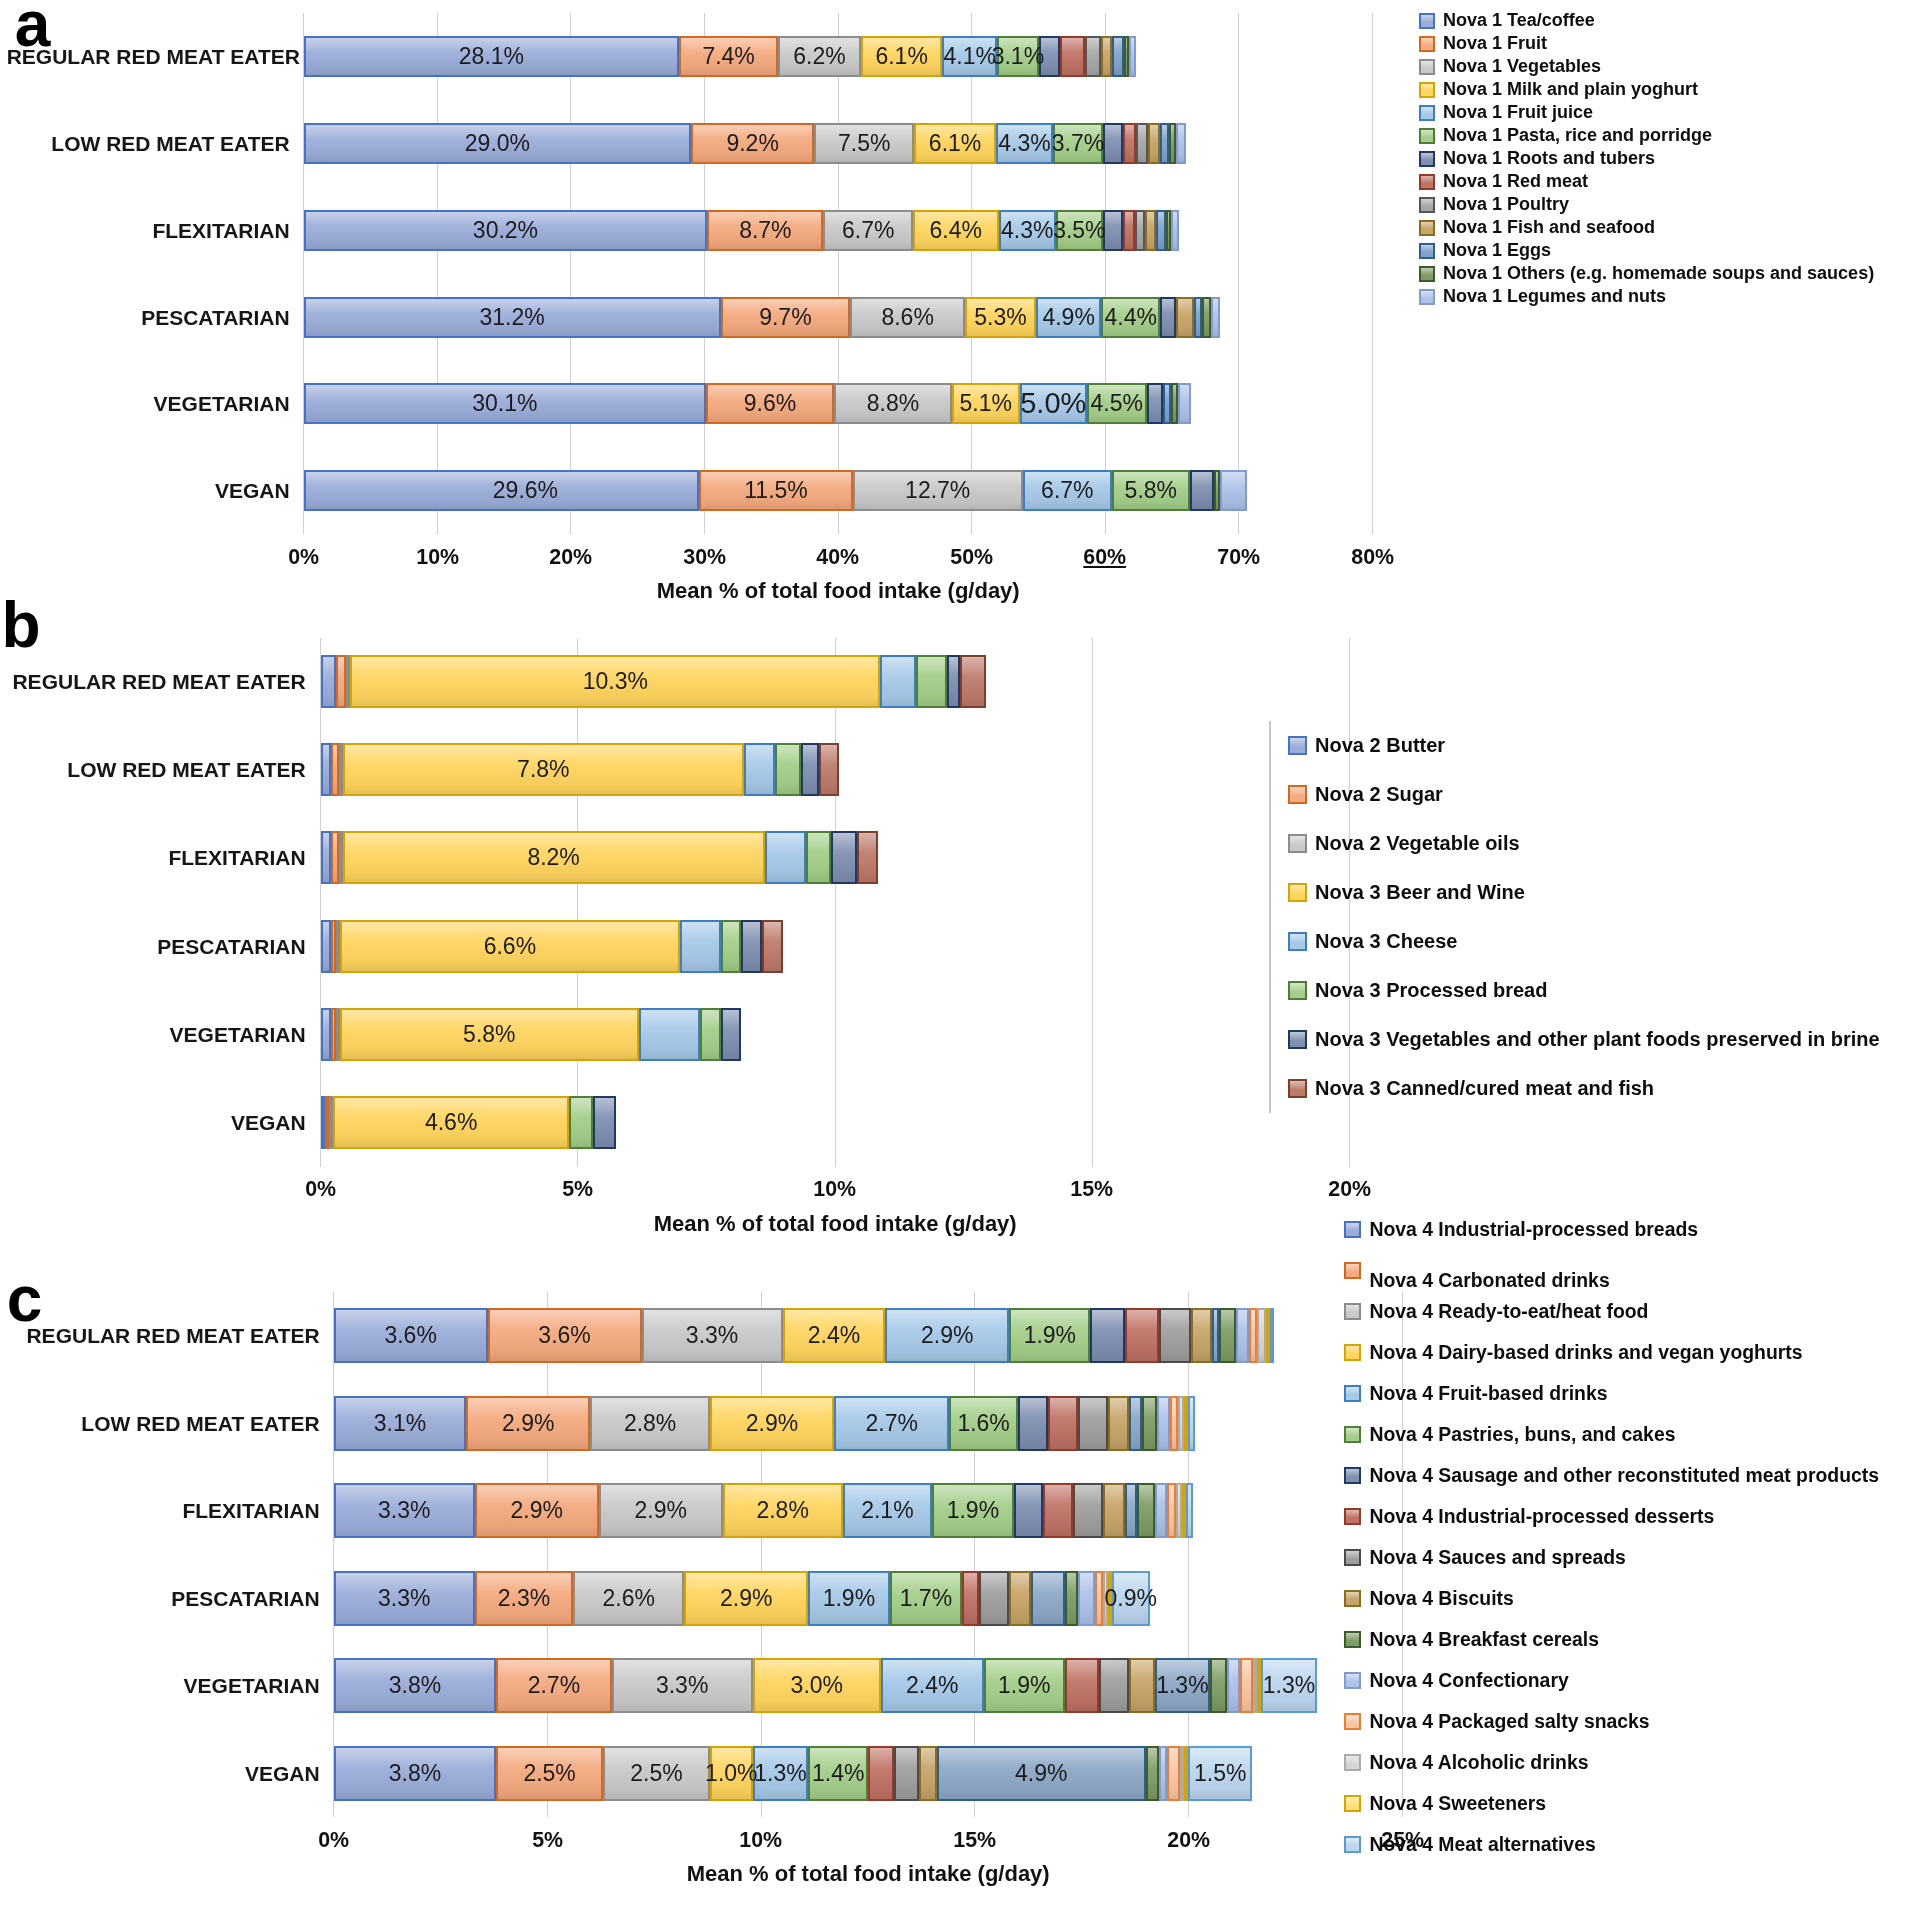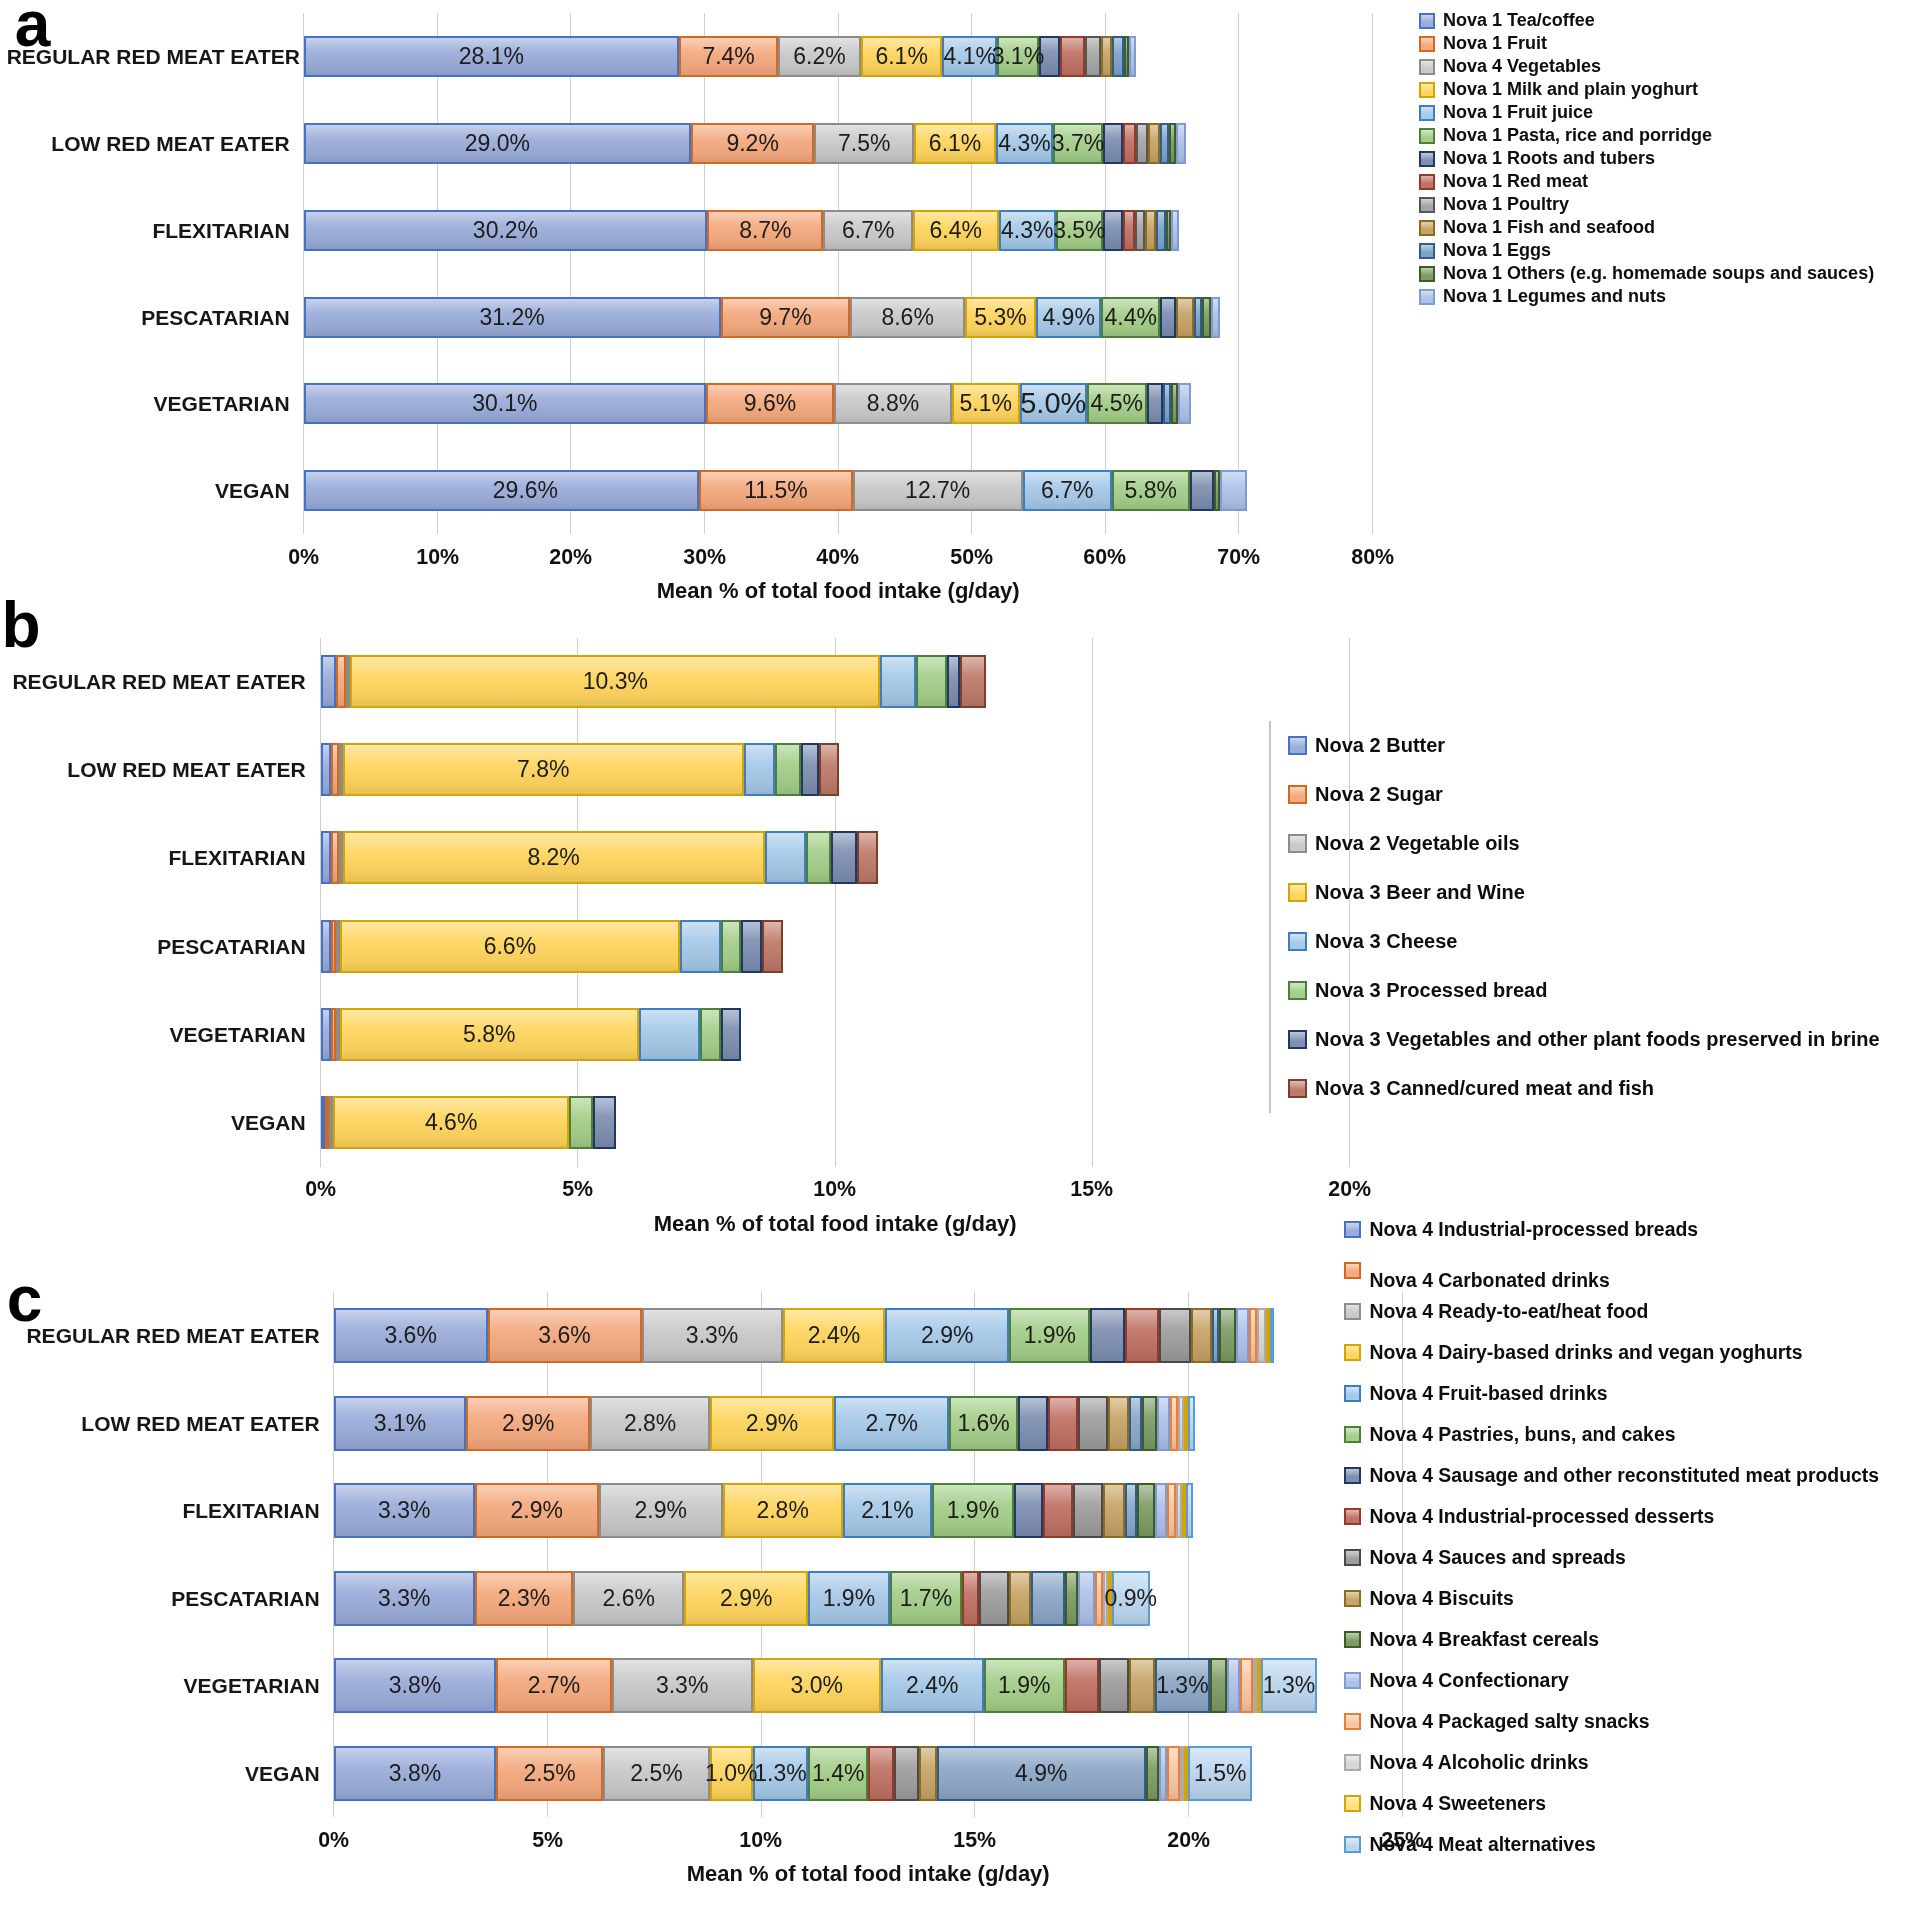--- a/index.html
+++ b/index.html
@@ -196,38 +196,38 @@
         <div class="seg" style="width: 0.625%; background-color: rgb(126, 156, 101); border: 2px solid rgb(62, 92, 42);"></div>
         <div class="seg" style="width: 2.5%; background-color: rgb(174, 194, 232); border: 2px solid rgb(127, 155, 209);"></div>
       </div>
       <div class="ticks" style="left: 297px; top: 545px; width: 1069px; height: 29px;">
         <div class="x-tick" style="left: 0px; font-size: 21.4px;">0%</div>
         <div class="x-tick" style="left: 134px; font-size: 21.4px;">10%</div>
         <div class="x-tick" style="left: 267px; font-size: 21.4px;">20%</div>
         <div class="x-tick" style="left: 401px; font-size: 21.4px;">30%</div>
         <div class="x-tick" style="left: 534px; font-size: 21.4px;">40%</div>
         <div class="x-tick" style="left: 668px; font-size: 21.4px;">50%</div>
-        <div class="x-tick" style="left: 801px; font-size: 21.4px;">60%</div>
+        <div class="x-tick" style="left: 801px; font-size: 21.4px; text-decoration: underline;">60%</div>
         <div class="x-tick" style="left: 935px; font-size: 21.4px;">70%</div>
         <div class="x-tick" style="left: 1069px; font-size: 21.4px;">80%</div>
       </div>
       <div class="axis-title" style="left: 297px; top: 578px; width: 1069px; font-size: 22px;">Mean % of total food intake (g/day)</div>
     </div>
     <div class="legend" style="left: 1419px; top: 9.4px;">
       <div class="legend-item" style="height: 23px;">
         <span class="legend-swatch" style="width: 16px; height: 16px; background-color: rgb(154, 172, 217); border: 2px solid rgb(68, 114, 196);"></span>
         <span class="legend-label" style="font-size: 18px;">Nova 1 Tea/coffee</span>
       </div>
       <div class="legend-item" style="height: 23px;">
         <span class="legend-swatch" style="width: 16px; height: 16px; background-color: rgb(244, 169, 126); border: 2px solid rgb(211, 105, 30);"></span>
         <span class="legend-label" style="font-size: 18px;">Nova 1 Fruit</span>
       </div>
       <div class="legend-item" style="height: 23px;">
         <span class="legend-swatch" style="width: 16px; height: 16px; background-color: rgb(201, 201, 201); border: 2px solid rgb(140, 140, 140);"></span>
-        <span class="legend-label" style="font-size: 18px;">Nova 4 Vegetables</span>
+        <span class="legend-label" style="font-size: 18px;">Nova 1 Vegetables</span>
       </div>
       <div class="legend-item" style="height: 23px;">
         <span class="legend-swatch" style="width: 16px; height: 16px; background-color: rgb(255, 213, 94); border: 2px solid rgb(214, 164, 0);"></span>
         <span class="legend-label" style="font-size: 18px;">Nova 1 Milk and plain yoghurt</span>
       </div>
       <div class="legend-item" style="height: 23px;">
         <span class="legend-swatch" style="width: 16px; height: 16px; background-color: rgb(166, 201, 232); border: 2px solid rgb(60, 126, 191);"></span>
         <span class="legend-label" style="font-size: 18px;">Nova 1 Fruit juice</span>
       </div>
       <div class="legend-item" style="height: 23px;">

